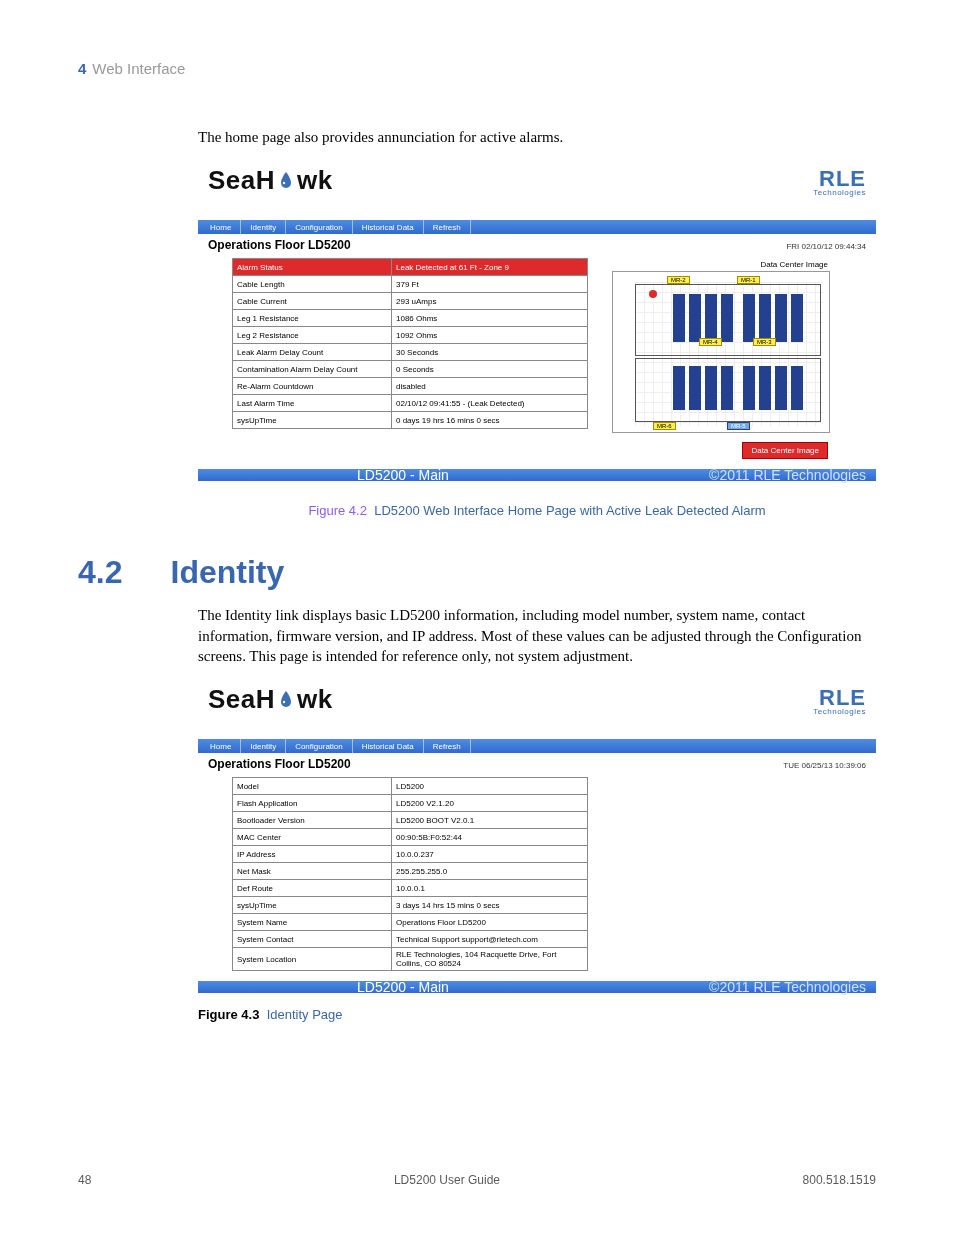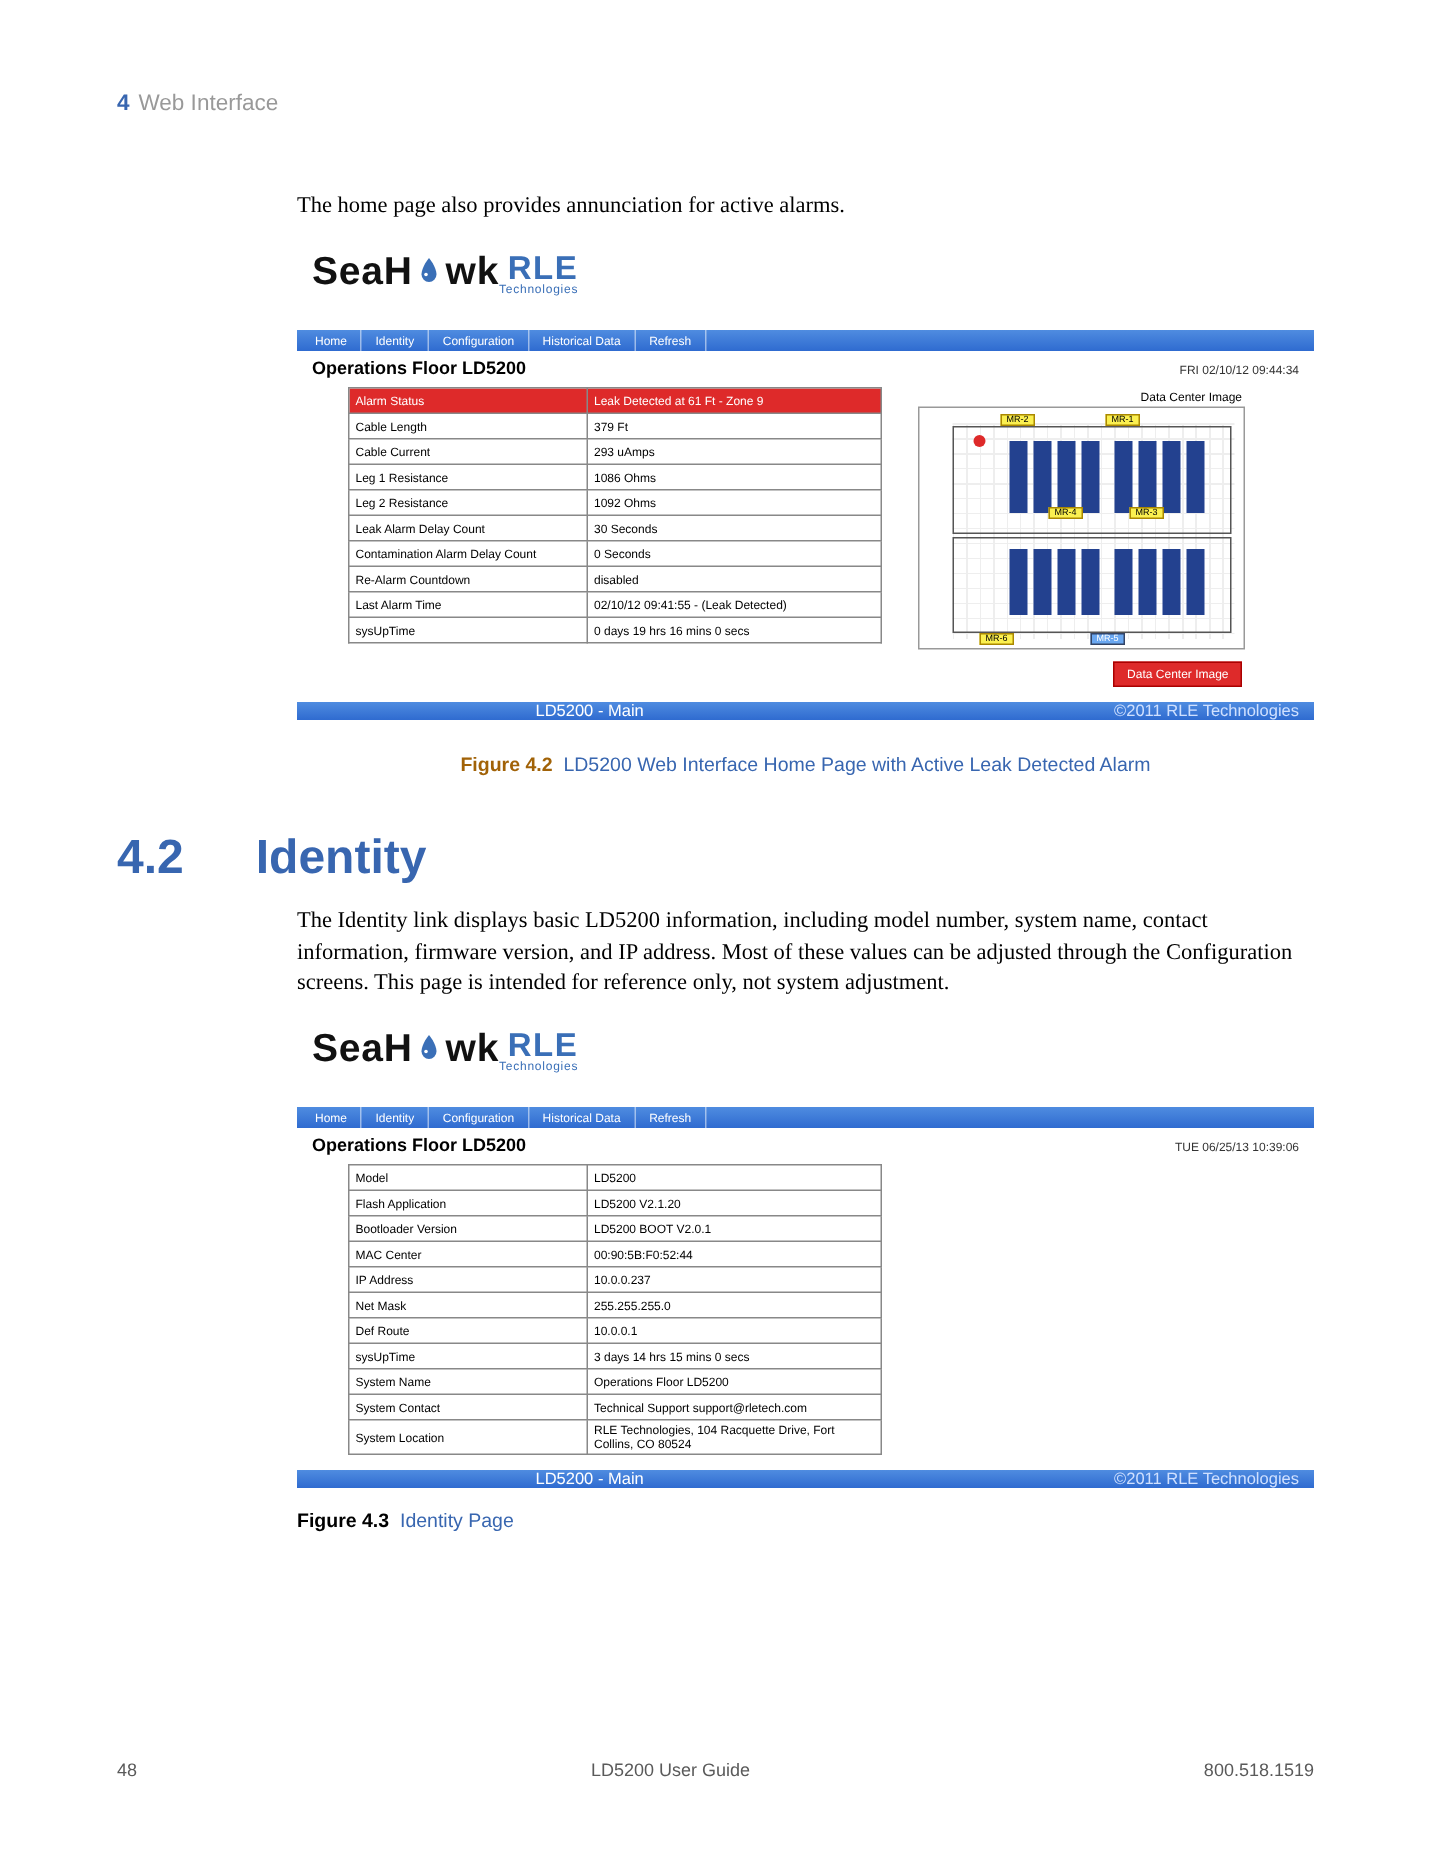--- a/index.html
+++ b/index.html
@@ -3,21 +3,21 @@
 <meta charset="utf-8">
 <style>
   html, body { margin:0; padding:0; background:#fff; font-family:"Times New Roman", serif; color:#000; }
   .page { width:954px; height:1235px; position:relative; box-sizing:border-box; padding:60px 78px 40px 78px; }
   .runhead { font-family:Arial, sans-serif; font-size:15px; color:#999; }
   .runhead .num { color:#3866b0; font-weight:bold; margin-right:6px; }
   .body-col { margin-left:120px; margin-top:50px; }
   .para { font-size:15px; line-height:1.35; margin:0 0 8px 0; }
   .screenshot { margin-top:14px; border:0; }
   .ss-inner { border:0; }
-  .brandbar { display:flex; align-items:flex-end; padding:4px 10px 2px 10px; }
+  .brandbar { display:flex; justify-content:space-between; align-items:flex-end; padding:4px 10px 2px 10px; }
   .seahawk { font-family:Arial, sans-serif; font-weight:900; font-size:26px; letter-spacing:0.5px; color:#111; }
   .rle { text-align:right; font-family:Arial, sans-serif; line-height:0.9; }
   .rle .big { color:#3a6fb7; font-weight:900; font-size:22px; letter-spacing:1px; }
   .rle .sub { color:#3a6fb7; font-size:8px; letter-spacing:0.5px; }
   .tabbar { background:linear-gradient(#4f8ce0,#2f6bd0); height:14px; display:flex; align-items:stretch; font-family:Arial, sans-serif; font-size:8px;margin-top:22px; }
   .tabbar .tab { color:#fff; padding:2px 9px 0 9px; border-right:1px solid rgba(255,255,255,0.5); line-height:12px; cursor:pointer; }
   .tabbar .tab:first-child { padding-left:12px; }
   .titleline { display:flex; justify-content:space-between; align-items:baseline; padding:4px 10px 6px 10px; font-family:Arial, sans-serif; }
   .titleline .pt { font-weight:bold; font-size:12px; }
   .titleline .ts { font-size:8px; color:#333; }
@@ -32,25 +32,25 @@
   .gridlines { position:absolute; inset:10px 6px 6px 22px;
     background-image:
       repeating-linear-gradient(to right, #eee 0, #eee 1px, transparent 1px, transparent 9px),
       repeating-linear-gradient(to bottom, #eee 0, #eee 1px, transparent 1px, transparent 10px);
   }
   .room { position:absolute; border:1px solid #555; }
   .rack { position:absolute; background:#23418f; }
   .lbl { position:absolute; font-size:6px; font-family:Arial, sans-serif; background:#fbf050; border:1px solid #a80; padding:0 3px; color:#000; }
   .dc-link { margin-top:6px; text-align:right; }
   .dc-link span { display:inline-block; background:#de2a2a; color:#fff; font-family:Arial, sans-serif; font-size:8px; padding:3px 8px; border:1px solid #a00; }
-  .ss-footer { background:linear-gradient(#4f8ce0,#2f6bd0); height:12px; display:flex; justify-content:space-between; align-items:center; font-family:Arial, sans-serif; font-size:11px; color:#cfe0ff; padding:0 10px; }
+  .ss-footer { background:linear-gradient(#4f8ce0,#2f6bd0); height:12px; display:flex; justify-content:space-between; align-items:center; font-family:Arial, sans-serif; font-size:14px; color:#cfe0ff; padding:0 10px; }
   .ss-footer .center { position:absolute; left:50%; transform:translateX(-180px); color:#fff; }
   .ss-footer-wrap { position:relative; }
   .fig-caption { text-align:center; font-family:Arial, sans-serif; font-size:13px; margin-top:22px; }
-  .fig-caption .b { font-weight:bold; color:#a16207; }
+  .fig-caption .b { font-weight:normal; color:#8b5cf6; }
   .fig-caption .t { color:#3866b0; }
   .sect { display:flex; align-items:baseline; gap:48px; margin-top:36px; }
   .sect .num, .sect .title { font-family:Arial, sans-serif; color:#3866b0; font-weight:bold; font-size:32px; }
   table.ident { border-collapse:collapse; font-family:Arial, sans-serif; font-size:8px; width:356px; }
   table.ident td { border:1px solid #888; padding:2px 4px; height:12px; }
   table.ident td:first-child { width:150px; }
   .fig-caption-left { font-family:Arial, sans-serif; font-size:13px; margin-top:14px; }
   .fig-caption-left .b { font-weight:bold; color:#000; }
   .fig-caption-left .t { color:#3866b0; }
   .page-footer { position:absolute; bottom:48px; left:78px; right:78px; display:flex; justify-content:space-between; font-family:Arial, sans-serif; font-size:12px; color:#5a5a5a; }

